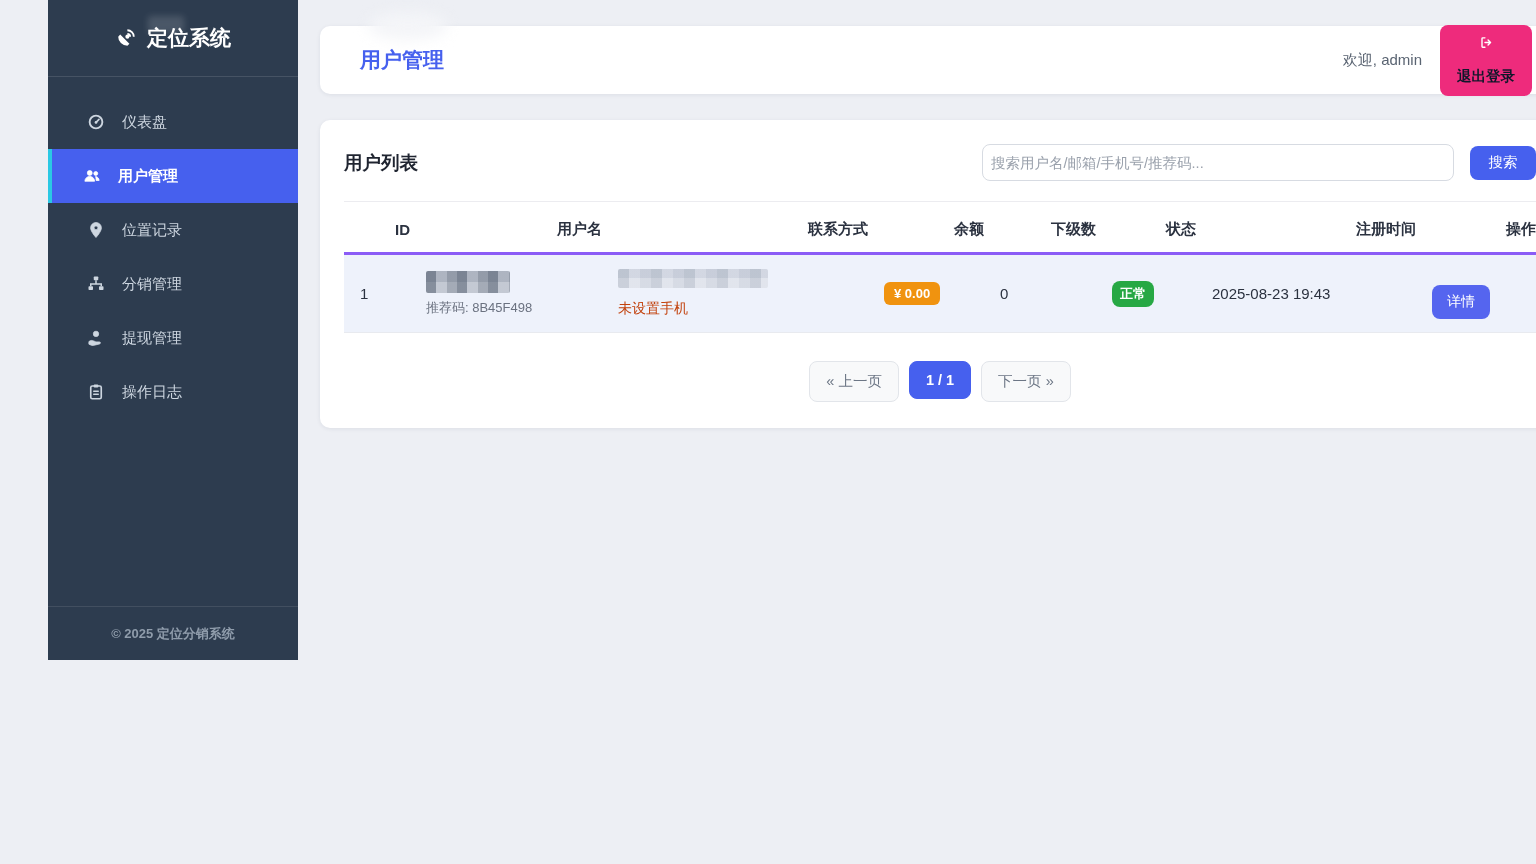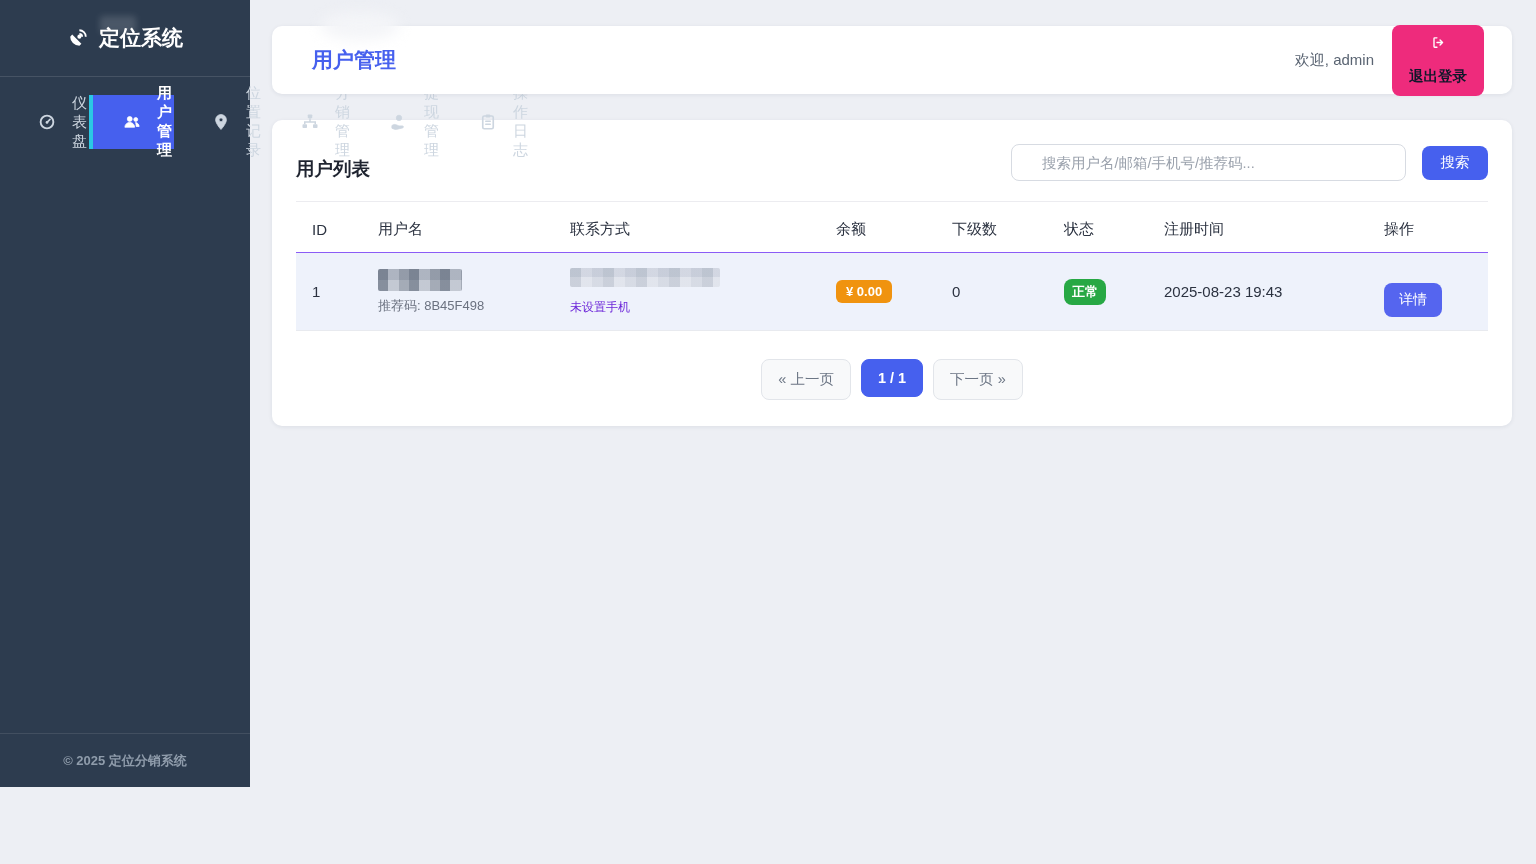--- a/index.html
+++ b/index.html
@@ -1,62 +1,62 @@
 <!DOCTYPE html>
 <html style="--accent: #4660ee; --pink: #ee2b7c; --orange: #f0930f; --green: #27a844; --sidebar-bg: #2d3c4f; --page-bg: #edeff4; --row-bg: #eef2fb; --active-border: #2bc8e4;"><head>
 <meta charset="utf-8">
 <style>
   * { margin:0; padding:0; box-sizing:border-box; }
   html,body { width:1536px; height:864px; overflow:hidden; }
   body { font-family:"Liberation Sans","DejaVu Sans",sans-serif; background:var(--page-bg,#edeff4); color:#333; }
   .app { display:flex; width:1536px; height:864px; }
 
   
-  .sidebar { width:250px; height:787px; background:var(--sidebar-bg,#2d3c4f); display:flex; flex-direction:column; flex-shrink:0; position:relative; }
+  .sidebar { width:250px; height:660px; background:var(--sidebar-bg,#2d3c4f); display:flex; flex-direction:column; flex-shrink:0; position:relative;margin-left:48px; }
   .brand { height:77px; display:flex; align-items:center; justify-content:center; gap:10px; color:#fff; font-size:21px; font-weight:bold; border-bottom:1px solid rgba(255,255,255,.12); position:relative; }
   .brand svg { width:22px; height:22px; fill:#fff; }
   .blur-patch { position:absolute; left:100px; top:16px; width:36px; height:17px; background:rgba(255,255,255,.14); filter:blur(3px); border-radius:2px; }
-  .menu { display:flex; flex-direction:row; padding-top:18px; }
+  .menu { display:flex; flex-direction:column; padding-top:18px; }
   .menu-item { display:flex; align-items:center; gap:16px; height:54px; padding-left:34px; color:#cdd6e0; font-size:15px; cursor:pointer; border-left:4px solid transparent; text-decoration:none; }
   .menu-item .mi-icon { width:20px; height:20px; display:inline-flex; align-items:center; justify-content:center; }
   .menu-item svg { width:18px; height:18px; fill:#cdd6e0; stroke:#cdd6e0; }
   .menu-item.active { background:var(--accent,#4660ee); color:#fff; border-left:4px solid var(--active-border,#2bc8e4); font-weight:bold; padding-left:30px; }
   .menu-item.active svg { fill:#fff; stroke:#fff; }
   .sidebar-footer { margin-top:auto; border-top:1px solid rgba(255,255,255,.1); height:54px; display:flex; align-items:center; justify-content:center; color:#8f9cab; font-size:13px;font-weight:bold; }
 
   
   .main { flex:1; padding:26px 24px 24px 22px; display:flex; flex-direction:column; gap:26px; }
   .card { background:#fff; border-radius:10px; box-shadow:0 1px 4px rgba(25,35,60,.08); }
 
   .topbar { height:68px; display:flex; align-items:center; justify-content:space-between; padding:0 28px 0 40px; position:relative; }
   .blob { position:absolute; left:48px; top:-14px; width:80px; height:28px; background:#f4f5f8; filter:blur(7px); border-radius:50%; pointer-events:none; }
   .page-title { font-size:21px; font-weight:bold; color:var(--accent,#4660ee); position:relative; }
   .top-right { display:flex; align-items:center; gap:18px; }
   .welcome { color:#5a6472; font-size:15px;text-align:center; }
   .logout-btn { display:flex; align-items:center; gap:17px; background:var(--pink,#ee2b7c); color:#0f172a; border:none; border-radius:8px; font-size:14.5px; font-weight:bold; padding:10px 17px; cursor:pointer; font-family:inherit;flex-direction:column; }
   .logout-btn svg { width:15px; height:15px; stroke:#fff; fill:none; stroke-width:2.2; stroke-linecap:round; stroke-linejoin:round; }
 
   .panel { padding:24px 24px 26px 24px; }
-  .panel-head { display:flex; align-items:flex-end; justify-content:space-between; }
+  .panel-head { display:flex; align-items:center; justify-content:space-between; }
   .panel-title { font-size:18.5px; font-weight:bold; color:#1f2430; }
   .search-wrap { display:flex; align-items:center; gap:16px; }
-  .search-input { width:395px; height:37px; border:1px solid #d7dbe2; border-radius:8px; padding:0 30px; font-size:14.5px; color:#c2410c; font-family:inherit; outline:none; }
+  .search-input { width:472px; height:37px; border:1px solid #d7dbe2; border-radius:8px; padding:0 8px; font-size:14.5px; color:#c2410c; font-family:inherit; outline:none; }
   .search-input::placeholder { color:#9aa1ac; }
   .search-btn { height:34px; width:66px; background:var(--accent,#4660ee); color:#fff; border:none; border-radius:8px; font-size:14.5px; cursor:pointer; font-family:inherit; }
   .panel-divider { border:none; border-top:1px solid #ececf0; margin:20px 0 0 0; }
 
   table { width:100%; border-collapse:collapse; table-layout:fixed; margin-top:2px; }
   col.c-id{width:66px} col.c-user{width:192px} col.c-contact{width:266px} col.c-balance{width:116px}
   col.c-subs{width:112px} col.c-status{width:100px} col.c-reg{width:220px} col.c-act{width:120px}
-  th { text-align:left; font-size:15px; font-weight:normal; color:#2b3240; padding:16px 0 13px 16px; border-bottom:1px solid #8b5cf6; }
+  th { text-align:right; font-size:15px; font-weight:bold; color:#2b3240; padding:16px 0 13px 16px; border-bottom:3px solid #8b5cf6; }
   td { padding:13px 0 13px 16px; font-size:15px; color:#2b3240; vertical-align:middle; }
   .data-row { background:var(--row-bg,#eef2fb); }
   .data-row td { border-bottom:1px solid #e8eaef; }
   .sub-note { font-size:13px; color:#6b7280; margin-top:6px; }
-  .sub-note2 { font-size:12px; color:#6d28d9; margin-top:12px; }
+  .sub-note2 { font-size:14px; color:#c2410c; margin-top:12px; }
 
   .mosaic { border-radius:2px; }
   .mosaic.dark { width:84px; height:22px;
     background-image:
       repeating-linear-gradient(90deg, rgba(98,108,124,.75) 0 10px, rgba(156,164,177,.55) 10px 21px, rgba(122,131,146,.65) 21px 31px),
       repeating-linear-gradient(0deg, rgba(255,255,255,.28) 0 11px, rgba(96,106,122,.30) 11px 22px);
   }
   .mosaic.light { width:150px; height:19px;
     background-image:
       repeating-linear-gradient(90deg, rgba(168,176,190,.55) 0 11px, rgba(205,210,220,.50) 11px 22px, rgba(184,191,204,.50) 22px 33px),

